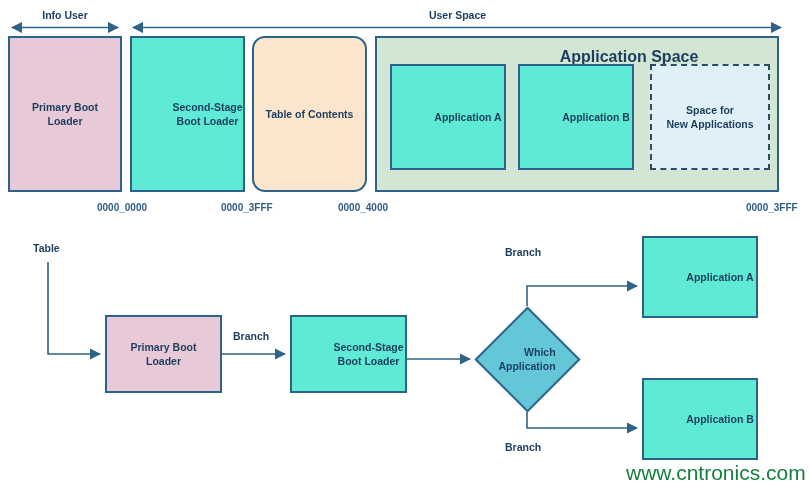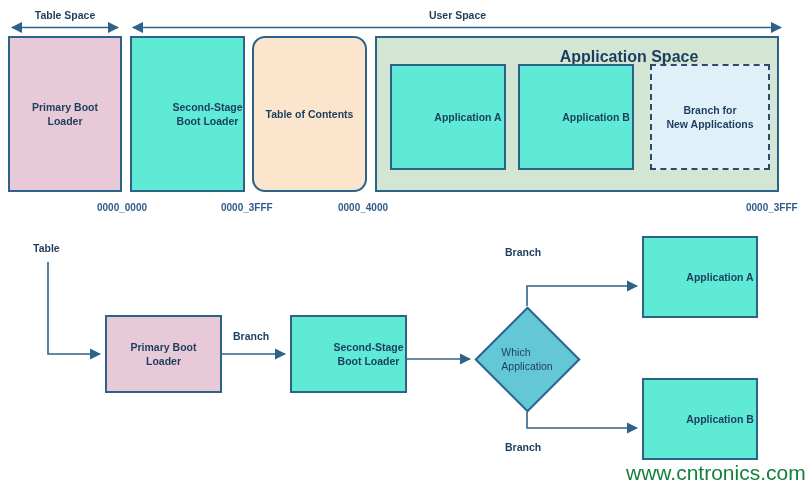--- a/index.html
+++ b/index.html
@@ -105,33 +105,33 @@
   }
   .diamond-text {
     position: absolute;
     left: 0;
     top: 0;
     width: 106px;
     height: 106px;
     display: flex;
     align-items: center;
     justify-content: center;
-    text-align: left;
+    text-align: right;
     color: #1c3d5e;
     font-size: 10.5px;
-    font-weight: normal;
+    font-weight: bold;
     line-height: 1.35;
   }
 </style>
 </head>
 <body>
 
 <div id="canvas">
 
-  <div class="label" style="left:8px; top:8px; width:114px;">Table Space</div>
+  <div class="label" style="left:8px; top:8px; width:114px;">Info User</div>
 
   <div class="label" style="left:130px; top:8px; width:655px;">User Space</div>
 
   <div class="box box-pink" style="left:8px; top:36px; width:114px; height:156px;">
     <span style="white-space:pre-line;">Primary Boot
 Loader</span>
   </div>
 
   <div class="box box-blue" style="left:130px; top:36px; width:115px; height:156px;">
     <span style="white-space:pre-line;">Second-Stage
@@ -147,21 +147,21 @@
 
     <div class="box box-blue" style="left:13px; top:26px; width:116px; height:106px;">
       <span style="white-space:pre-line;">Application A</span>
     </div>
 
     <div class="box box-blue" style="left:141px; top:26px; width:116px; height:106px;">
       <span style="white-space:pre-line;">Application B</span>
     </div>
 
     <div class="box box-dashed" style="left:273px; top:26px; width:120px; height:106px;">
-      <span style="white-space:pre-line;">Branch for
+      <span style="white-space:pre-line;">Space for
 New Applications</span>
     </div>
   </div>
 
   <div class="addr" style="left:97px; top:202px;">0000_0000</div>
   <div class="addr" style="left:221px; top:202px;">0000_3FFF</div>
   <div class="addr" style="left:338px; top:202px;">0000_4000</div>
   <div class="addr" style="left:746px; top:202px;">0000_3FFF</div>
 
   <div class="label" style="left:33px; top:241px;">Table</div>

